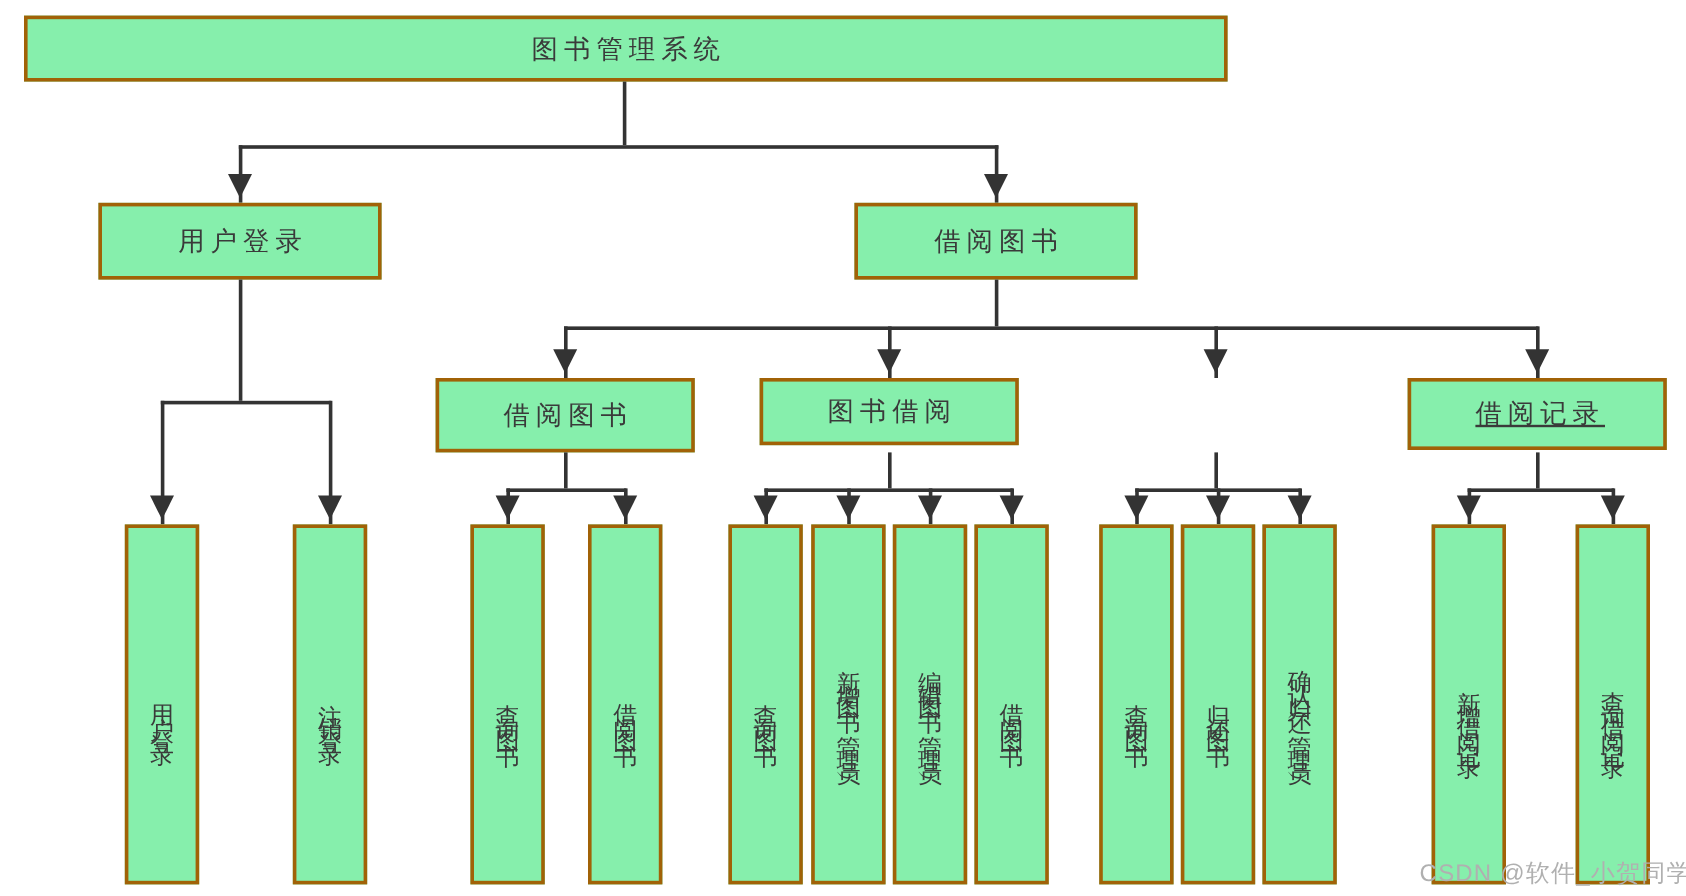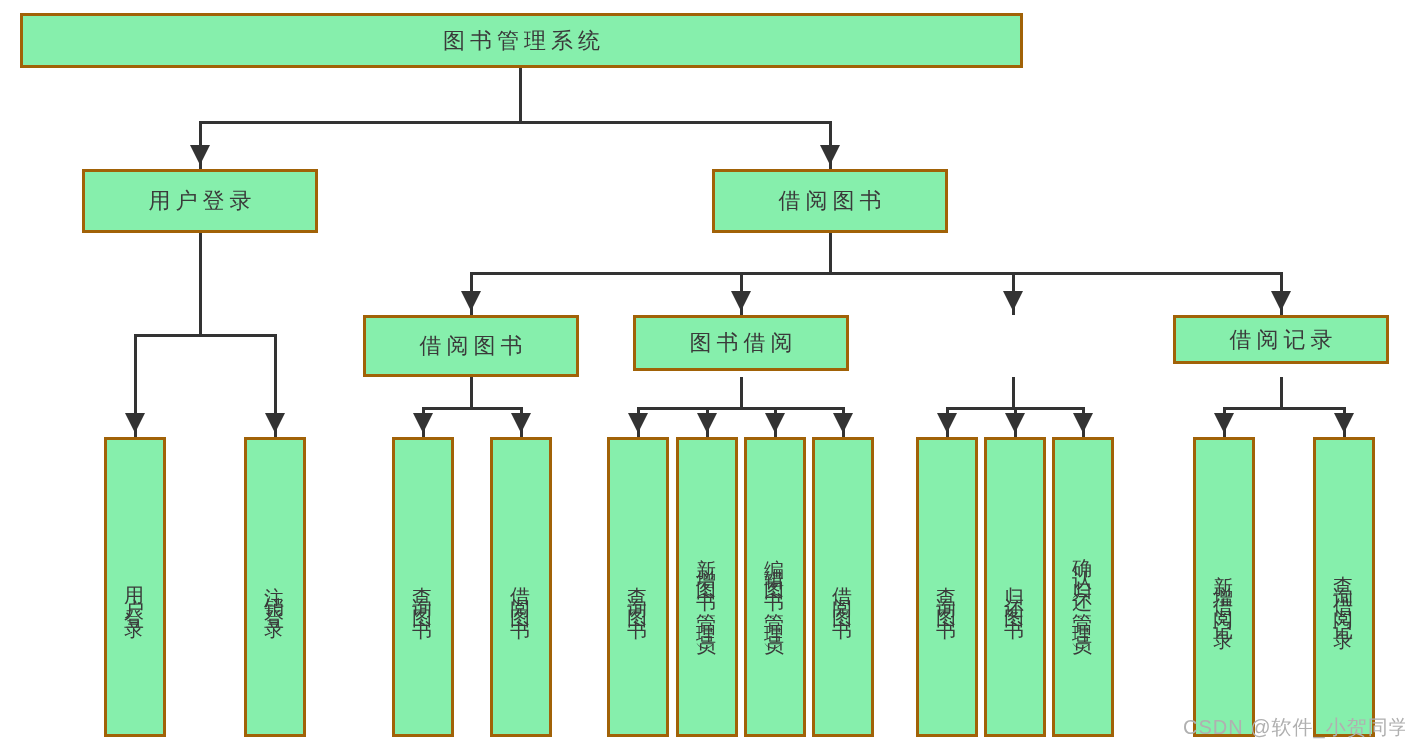--- a/index.html
+++ b/index.html
@@ -72,21 +72,21 @@
   <div class="ar" style="left:1003px;top:291px;"></div>
   <div class="vl" style="left:1280px;top:272px;height:43px;"></div>
   <div class="ar" style="left:1271px;top:291px;"></div>
 
   <div class="box" style="left:363px;top:315px;width:216px;height:62px;">
     <span class="lbl">借阅图书</span>
   </div>
   <div class="box" style="left:633px;top:315px;width:216px;height:56px;">
     <span class="lbl">图书借阅</span>
   </div>
-  <div class="box" style="left:1173px;top:315px;width:216px;height:49px;">
+  <div class="box" style="left:1173px;top:315px;width:216px;height:60px;text-decoration:underline;">
     <span class="lbl">借阅记录</span>
   </div>
 
   <div class="vl" style="left:470px;top:377px;height:30px;"></div>
   <div class="hl" style="left:422px;top:407px;width:100px;"></div>
   <div class="vl" style="left:422px;top:407px;height:30px;"></div>
   <div class="ar" style="left:413px;top:413px;"></div>
   <div class="vl" style="left:520px;top:407px;height:30px;"></div>
   <div class="ar" style="left:511px;top:413px;"></div>
 

